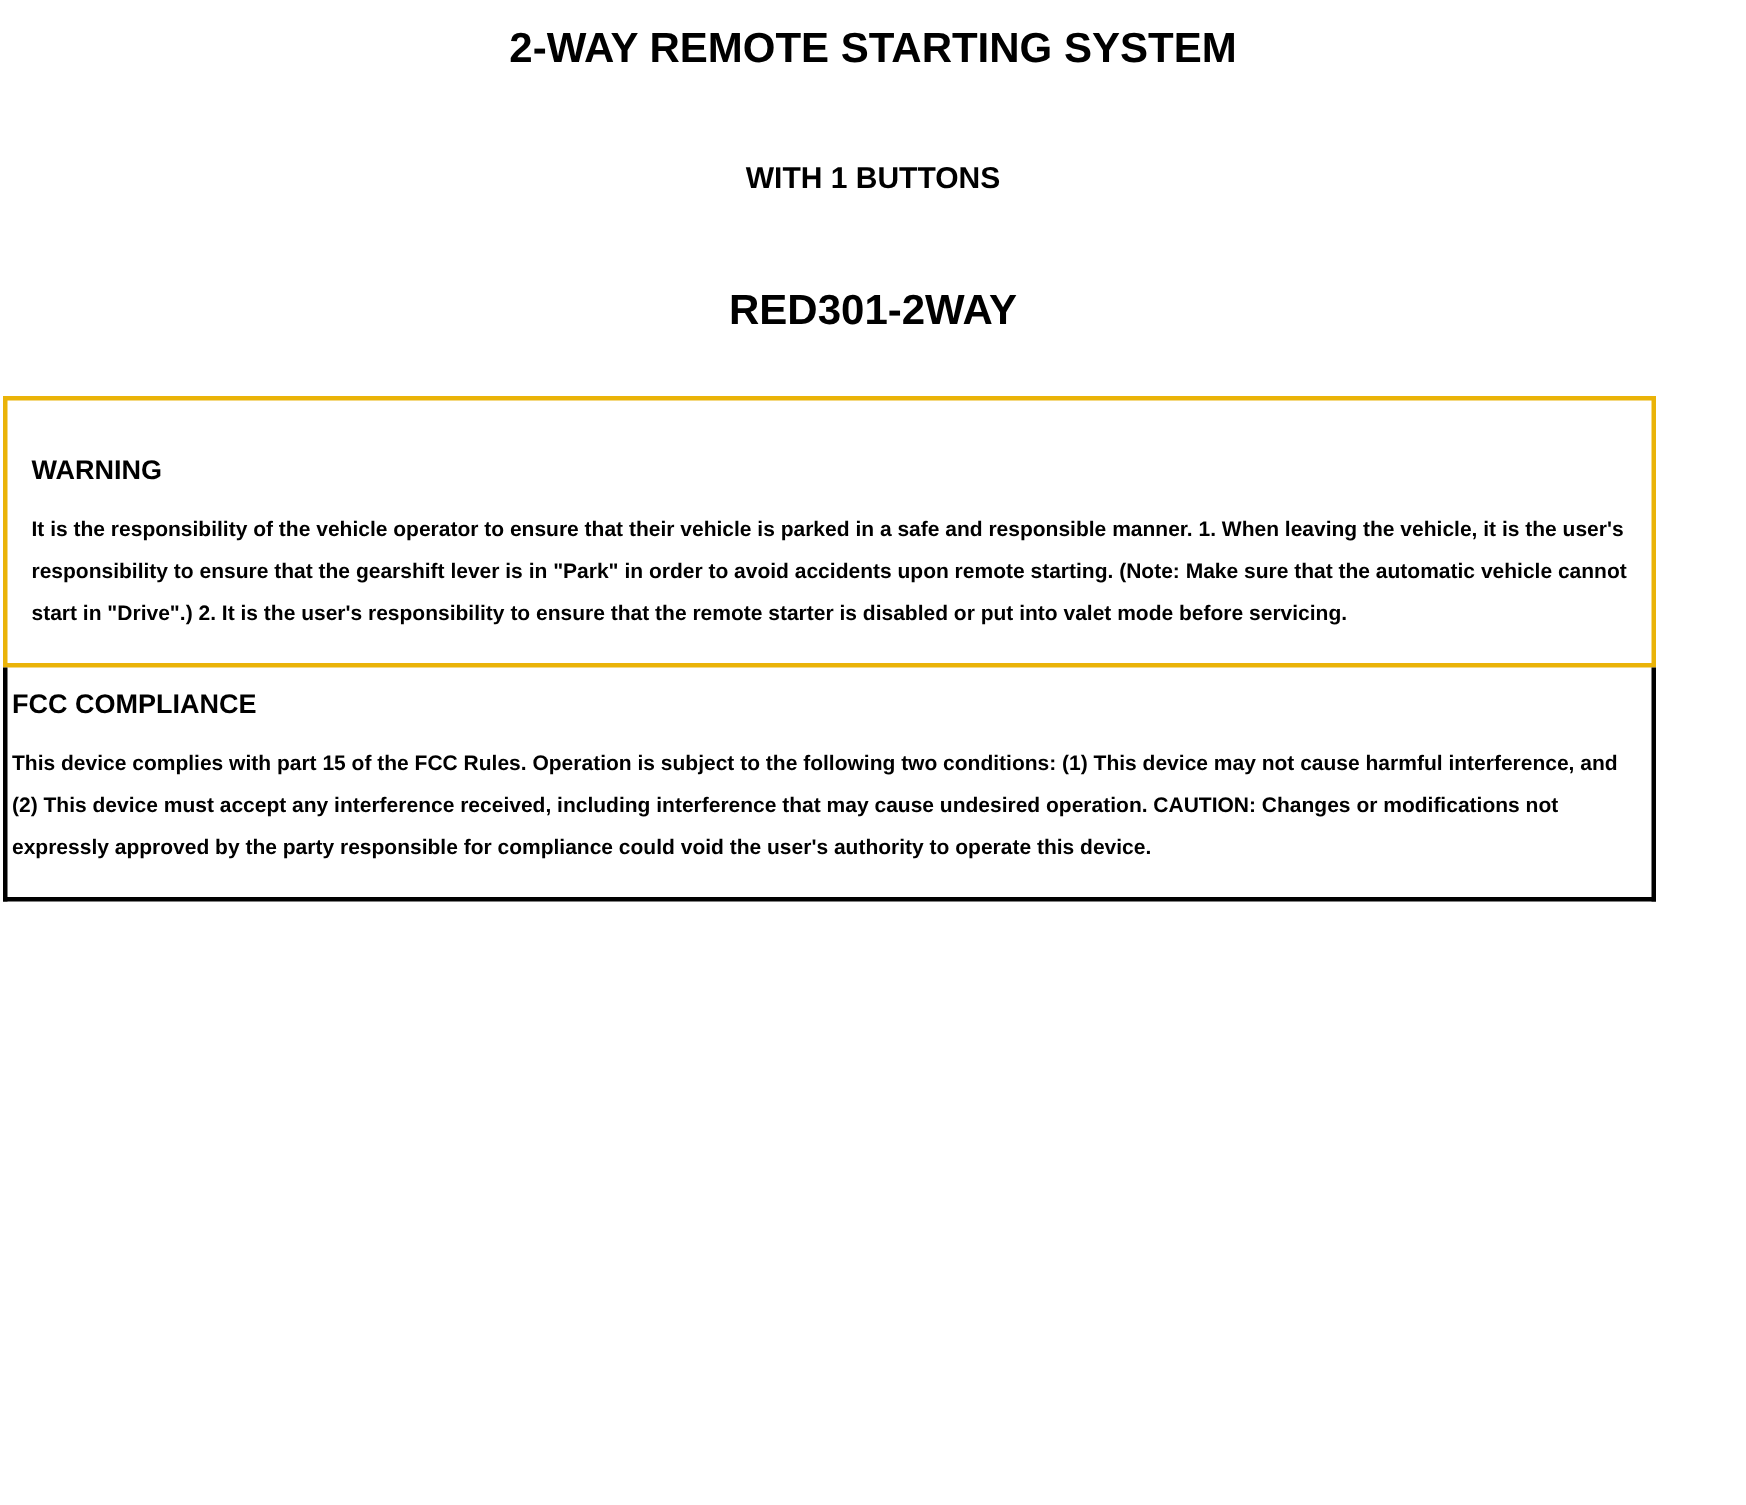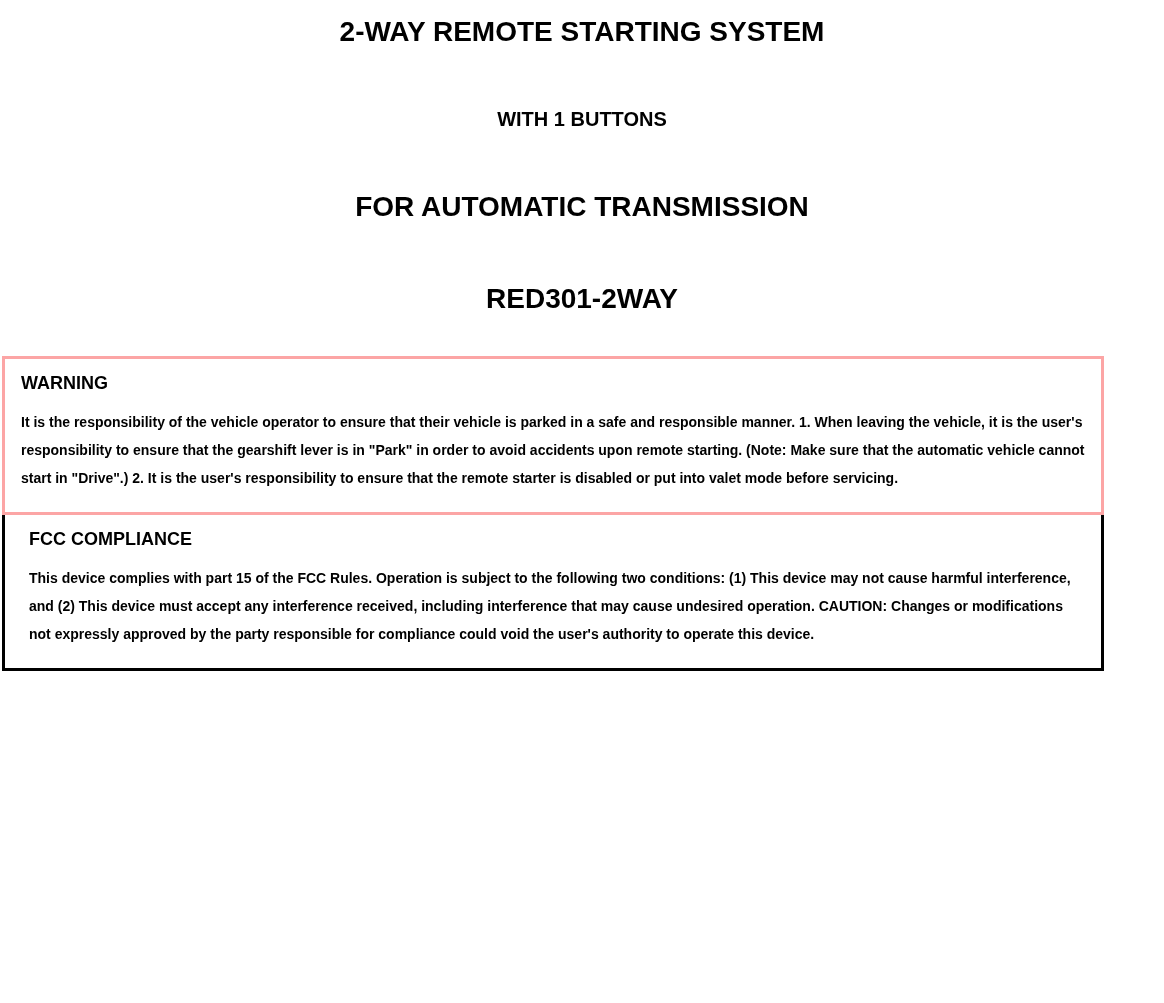--- a/index.html
+++ b/index.html
@@ -44,47 +44,46 @@
     .main-title {
       font-size: 56px;
       font-weight: bold;
       margin-bottom: 35px;
     }
     .box-container {
       margin-left: 2px;
       margin-right: 60px;
     }
     .warning-box {
-      border: 3px solid #fca5a5;
-      padding: 14px 16px 20px 16px;
+      border: 3px solid #eab308;
+      padding: 36px 16px 20px 16px;
       margin-bottom: 0;
     }
     .fcc-box {
       border: 3px solid #000000;
       border-top: none;
-      padding: 14px 16px 20px 24px;
+      padding: 14px 16px 20px 3px;
     }
     .box-heading {
       font-size: 18px;
       font-weight: bold;
       margin-bottom: 14px;
     }
     .box-text {
       font-size: 14px;
       font-weight: bold;
       line-height: 2.0;
     }
   </style>
 </head>
 <body>
 
 <div class="header-section">
   <div class="title-line1">2-WAY REMOTE STARTING SYSTEM</div>
   <div class="title-line2">WITH 1 BUTTONS</div>
-  <div class="title-line3">FOR AUTOMATIC TRANSMISSION</div>
   <div class="title-line4">RED301-2WAY</div>
 </div>
 
 <div class="box-container">
   <div class="warning-box">
     <div class="box-heading">WARNING</div>
     <div class="box-text">It is the responsibility of the vehicle operator to ensure that their vehicle is parked in a safe and responsible manner. 1. When leaving the vehicle, it is the user's responsibility to ensure that the gearshift lever is in "Park" in order to avoid accidents upon remote starting. (Note: Make sure that the automatic vehicle cannot start in "Drive".) 2. It is the user's responsibility to ensure that the remote starter is disabled or put into valet mode before servicing.</div>
   </div>
   <div class="fcc-box">
     <div class="box-heading">FCC COMPLIANCE</div>

